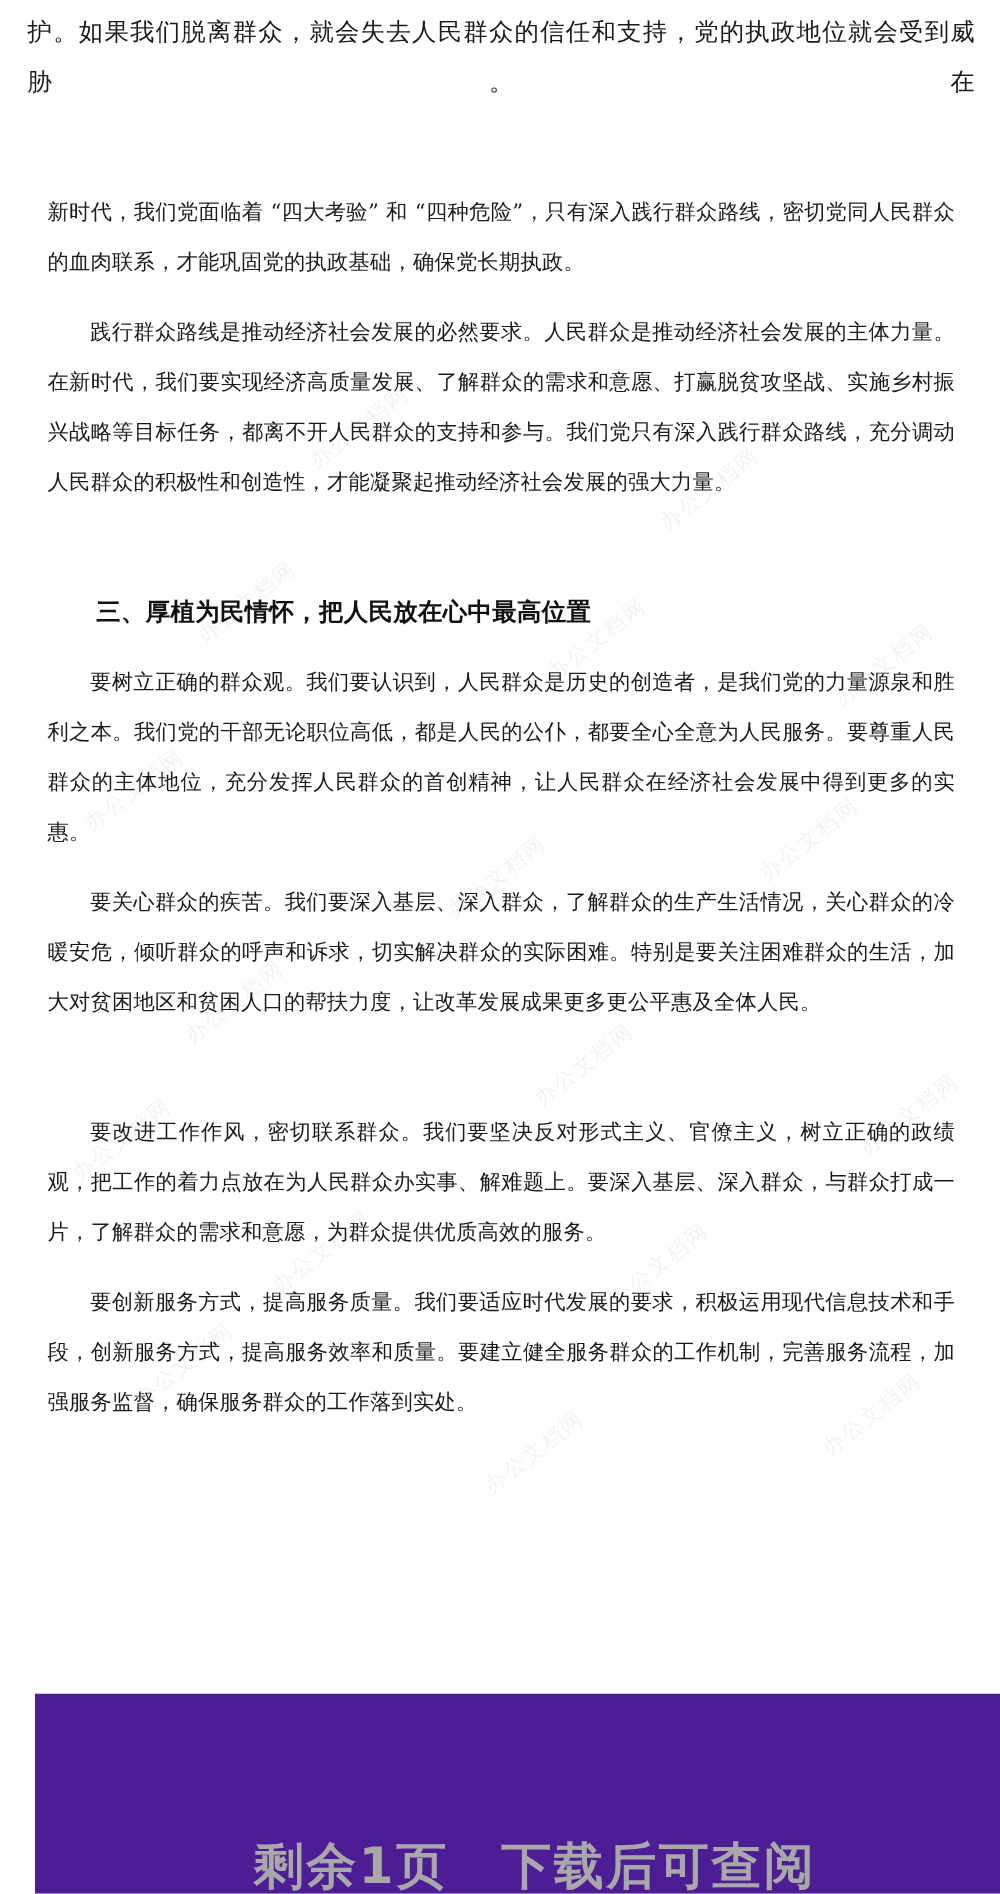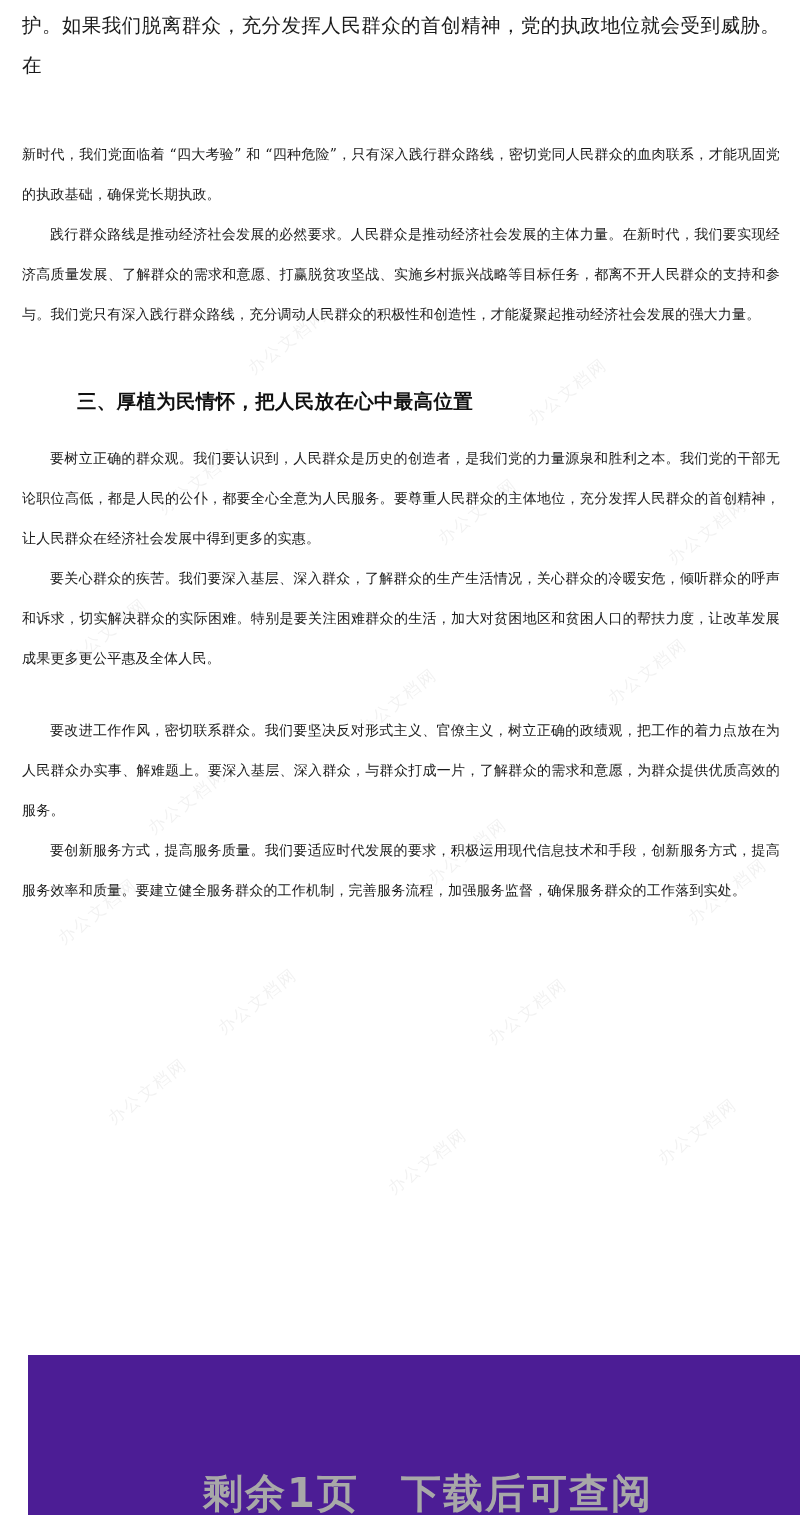--- a/index.html
+++ b/index.html
@@ -64,23 +64,23 @@
     text-align: justify;
     text-align-last: justify;
     letter-spacing: 0.2px;
     margin: 0;
     padding-top: 6px;
   }
 
   .gap-top { height: 48px; }
 
   p.para {
-    font-size: 14px;
+    font-size: 17px;
     line-height: 40px;
-    margin: 0;
+    margin: 16px;
     text-align: justify;
     text-indent: 2em;
     letter-spacing: 0.2px;
   }
   p.para.flush { text-indent: 0; }
 
   h2.heading {
     font-family: "DejaVu Sans", "Liberation Sans", sans-serif;
     font-size: 19.5px;
     line-height: 40px;
@@ -139,21 +139,21 @@
     <div class="wm" style="left:480px;  top:1000px;">办公文档网</div>
     <div class="wm" style="left:100px;  top:1080px;">办公文档网</div>
     <div class="wm" style="left:380px;  top:1150px;">办公文档网</div>
     <div class="wm" style="left:650px;  top:1120px;">办公文档网</div>
     <div class="wm" style="left:520px;  top:380px;">办公文档网</div>
     <div class="wm" style="left:240px;  top:330px;">办公文档网</div>
   </div>
 
   <div class="doc">
 
-    <div class="lead-line">护。如果我们脱离群众，充分发挥人民群众的首创精神，党的执政地位就会受到威胁。在</div>
+    <div class="lead-line">护。如果我们脱离群众，就会失去人民群众的信任和支持，党的执政地位就会受到威胁。在</div>
 
     <div class="gap-top"></div>
 
     <p class="para flush">新时代，我们党面临着 “四大考验” 和 “四种危险”，只有深入践行群众路线，密切党同人民群众的血肉联系，才能巩固党的执政基础，确保党长期执政。</p>
 
     <p class="para">践行群众路线是推动经济社会发展的必然要求。人民群众是推动经济社会发展的主体力量。在新时代，我们要实现经济高质量发展、了解群众的需求和意愿、打赢脱贫攻坚战、实施乡村振兴战略等目标任务，都离不开人民群众的支持和参与。我们党只有深入践行群众路线，充分调动人民群众的积极性和创造性，才能凝聚起推动经济社会发展的强大力量。</p>
 
     <div class="sec-space"></div>
 
     <h2 class="heading">三、厚植为民情怀，把人民放在心中最高位置</h2>

